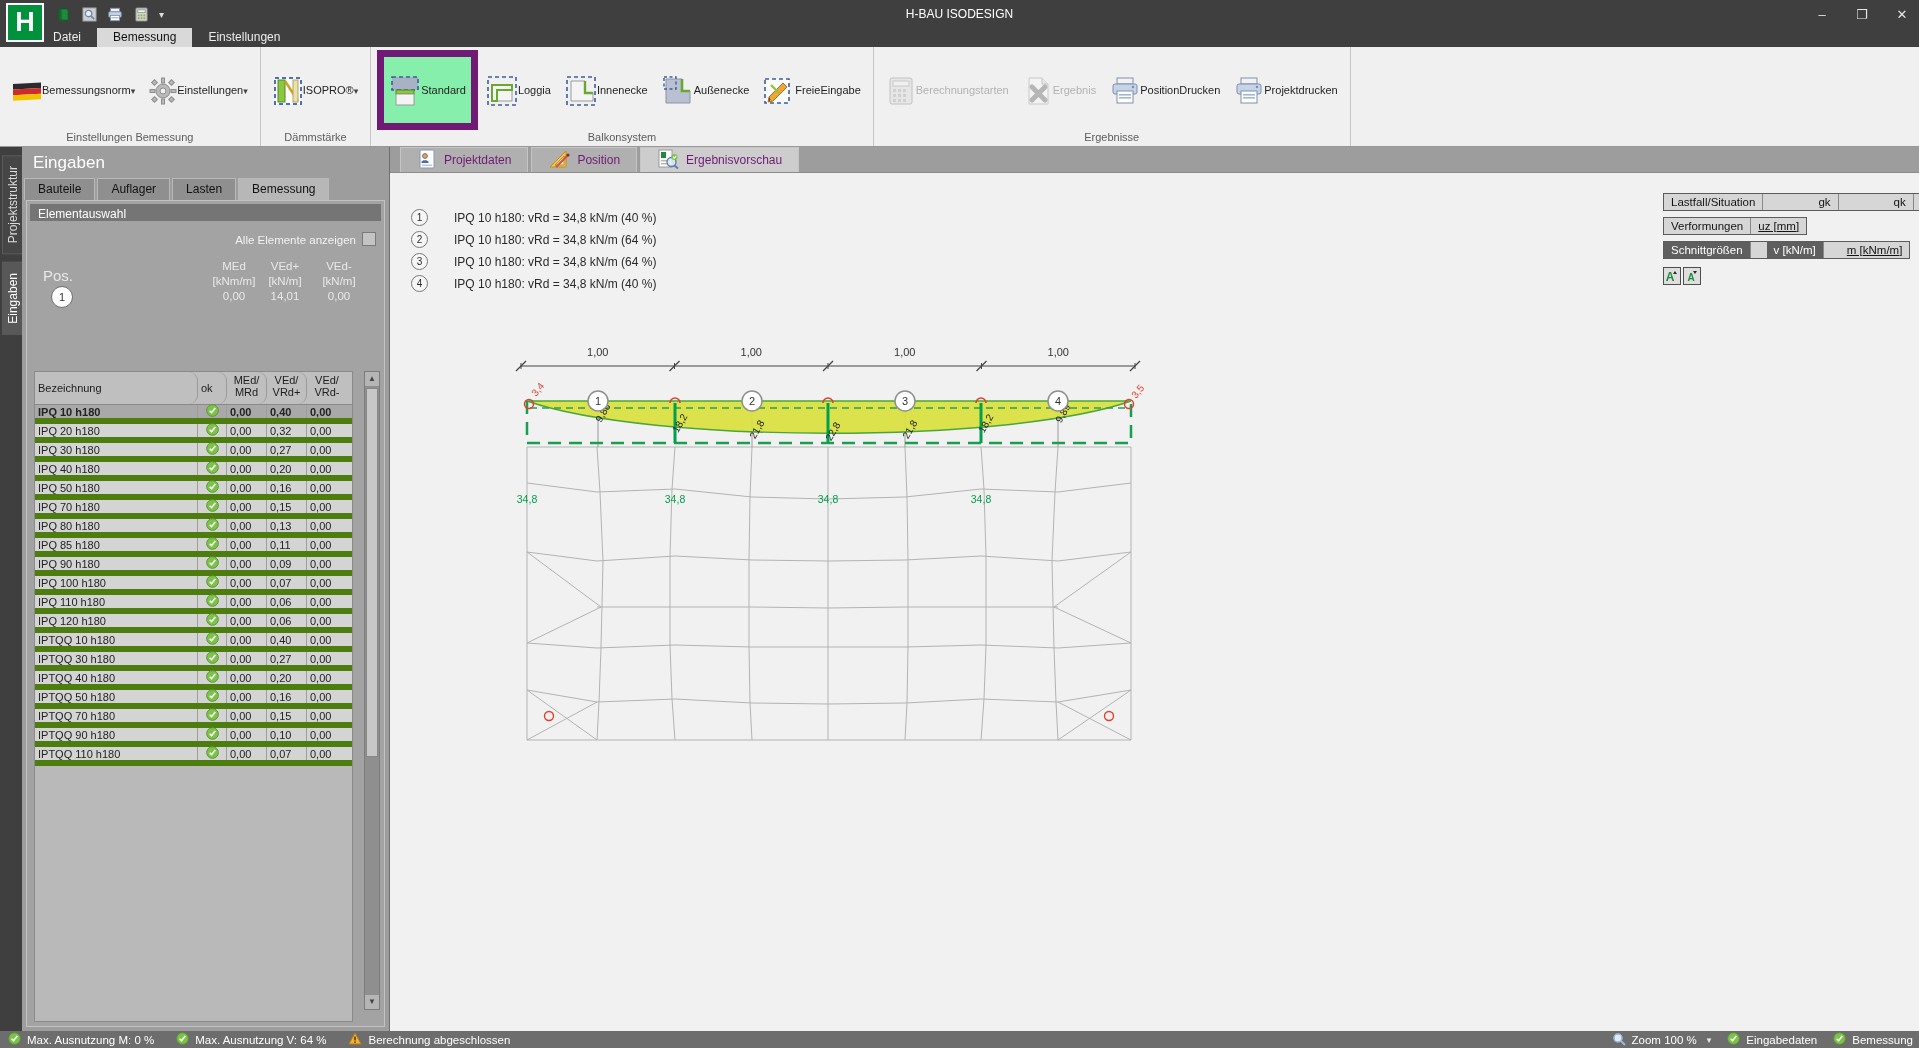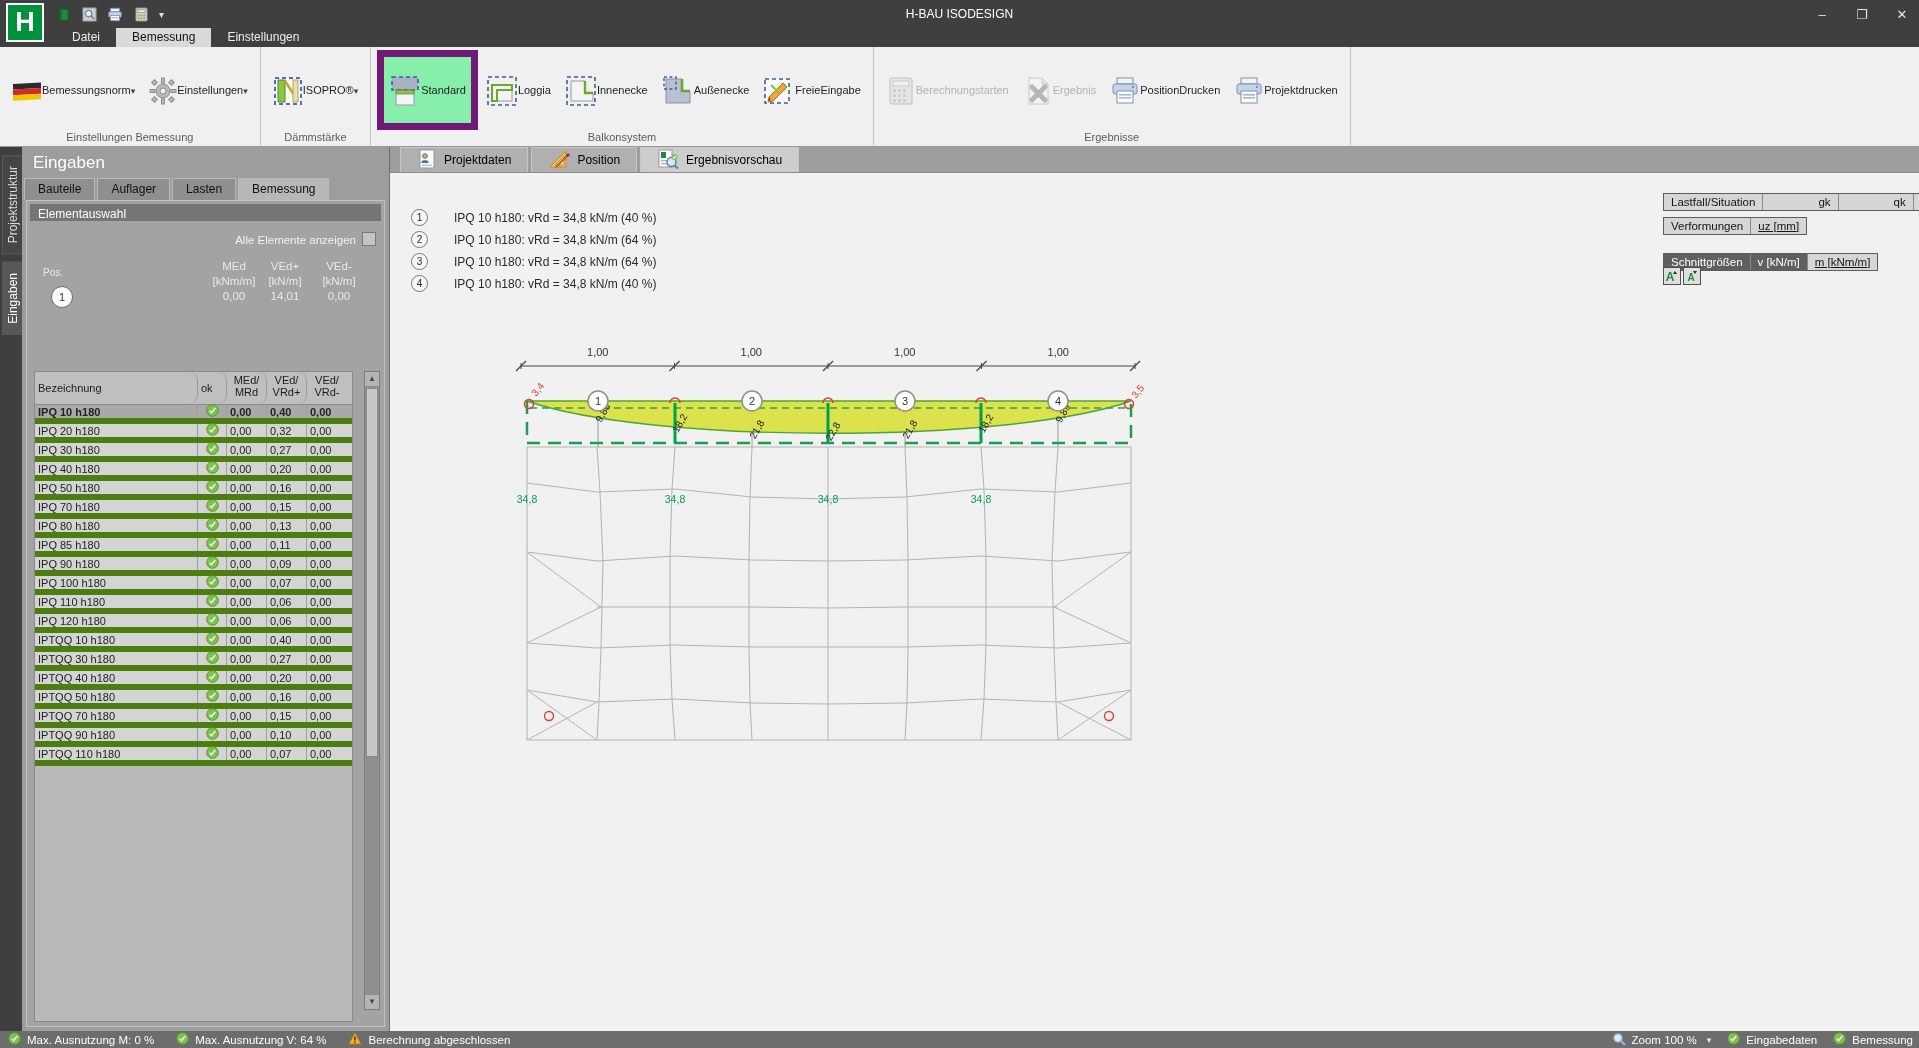--- a/index.html
+++ b/index.html
@@ -11,21 +11,21 @@
   .apptitle { position:absolute; left:0; right:0; top:7px; text-align:center; color:#fff; font-size:12px; }
   .hlogo { position:absolute; left:6px; top:3px; width:38px; height:39px; background:#00913d; border:2px solid #fff;
            color:#fff; font-weight:bold; font-size:27px; display:flex; align-items:center; justify-content:center; z-index:9; }
   .qat { position:absolute; left:55px; top:5px; display:flex; gap:10px; align-items:center; height:18px; }
   .qat .qicon { width:16px; height:16px; display:flex; align-items:center; justify-content:center; }
   .qat .caret { color:#ddd; font-size:10px; }
   .winctl { position:absolute; right:10px; top:0; height:28px; display:flex; gap:26px; align-items:center; }
   .winbtn { color:#e6e6e6; font-size:13px; width:14px; text-align:center; }
 
   
-  .menubar { position:absolute; top:28px; left:0; right:0; height:19px; background:#3f3f3f; display:flex; padding-left:56px; }
+  .menubar { position:absolute; top:28px; left:0; right:0; height:19px; background:#3f3f3f; display:flex; padding-left:37px; }
   .menu-tab { color:#ececec; font-size:12px; padding:2px 16px 3px; }
   .menu-tab.active { background:#d9d9d9; color:#111; }
 
   
   .ribbon { position:absolute; top:47px; left:0; right:0; height:100px; background:#f0f0f0; border-bottom:1px solid #989898; display:flex; align-items:stretch; }
   .rib-group { display:flex; flex-direction:column; border-right:1px solid #c6c6c6; }
   .rib-row { flex:1; display:flex; align-items:stretch; padding:3px 5px 0; }
   .rib-btn { min-width:48px; padding:1px 5px 0; margin:0 1px; display:flex; flex-direction:row; align-items:center; font-size:11px; line-height:13px; text-align:center; color:#1e1e1e; border:1px solid transparent; }
   .rib-btn .ric { height:36px; display:flex; align-items:center; justify-content:center; }
   .rib-btn .caret { font-size:9px; color:#444; line-height:8px; }
@@ -43,42 +43,42 @@
   
   .panel { position:absolute; left:22px; top:147px; width:368px; bottom:17px; background:#9d9d9d; border-right:1px solid #6e6e6e; }
   .panel-title { position:absolute; left:11px; top:6px; font-size:17px; color:#fff; }
   .ptabs { position:absolute; left:2px; top:31px; height:22px; display:flex; }
   .ptab { padding:3px 13px 4px; font-size:12px; color:#111; background:#8f8f8f; border:1px solid #b9b9b9; border-bottom:none; margin-right:2px; }
   .ptab.active { background:#b7b7b7; }
   .pcontent { position:absolute; left:4px; right:4px; top:53px; bottom:4px; border:1px solid #c2c2c2; background:#a3a3a3; }
   .sect-bar { position:absolute; left:3px; right:3px; top:3px; height:17px; background:#757575; color:#fff; font-size:12px; padding:3px 0 0 8px; }
   .showall-label { position:absolute; right:28px; top:33px; font-size:11.5px; color:#f2f2f2; }
   .showall-box { position:absolute; right:8px; top:31px; width:14px; height:14px; background:#c4c4c4; border:1px solid #7a7a7a; }
-  .pos-label { position:absolute; left:16px; top:66px; color:#e9e9e9; font-size:10px; }
+  .pos-label { position:absolute; left:16px; top:66px; color:#e9e9e9; font-size:15px; }
   .pos-circle { position:absolute; left:24px; top:85px; width:22px; height:22px; border-radius:50%; background:#fdfdfd; border:1px solid #6f6f6f; color:#333; font-size:11px; display:flex; align-items:center; justify-content:center; }
   .pos-col { position:absolute; width:70px; text-align:center; color:#e9e9e9; font-size:11.5px; }
   .pos-col div { line-height:15px; }
   .etable { position:absolute; left:7px; top:170px; width:319px; bottom:4px; background:#b9b9b9; border:1px solid #8a8a8a; }
   .et-head { display:flex; background:#bfbfbf; border-bottom:1px solid #8a8a8a; font-size:11px; color:#1c1c1c; }
   .et-head .c { padding:2px 3px; border-right:1px solid #9a9a9a; display:flex; flex-direction:column; justify-content:center; min-height:32px;border-radius:9px; }
   .et-row { display:flex; background:#d4d4d4; border-bottom:6px solid #4d7c0f; font-size:11px; height:19px; }
   .et-row.sel { background:#a9a9a9; font-weight:bold; }
   .et-row .c { padding:2px 3px; border-right:1px solid #9e9e9e; display:flex; align-items:center; }
   .c.name { width:163px; }
   .c.ok { width:29px; justify-content:center; }
   .c.v1,.c.v2,.c.v3 { width:40px; justify-content:flex-start; text-align:center; }
   .c.v3 { border-right:none; }
   .scroll { position:absolute; right:4px; top:170px; bottom:16px; width:16px; background:#8f8f8f; border:1px solid #7c7c7c; }
   .scroll .arr { position:absolute; left:0; width:14px; height:14px; background:#b5b5b5; color:#444; font-size:8px; text-align:center; line-height:14px; }
   .scroll .thumb { position:absolute; left:1px; top:16px; width:12px; height:58%; background:#c7c7c7; border:1px solid #888; }
 
   
   .main { position:absolute; left:390px; top:147px; right:0; bottom:17px; background:#9d9d9d; }
   .doctabs { position:absolute; left:0; right:0; top:0; height:26px; display:flex; padding-left:10px; border-bottom:1px solid #8b8b8b; }
-  .doctab { display:flex; align-items:center; gap:7px; padding:0 16px; margin-right:3px; font-size:12px; color:#000000; background:#b0b0b0; border:1px solid #c6c6c6; border-bottom:none; }
+  .doctab { display:flex; align-items:center; gap:7px; padding:0 16px; margin-right:3px; font-size:12px; color:#701a75; background:#b0b0b0; border:1px solid #c6c6c6; border-bottom:none; }
   .doctab.active { background:#cdcdcd; }
   .canvas { position:absolute; left:0; right:0; top:26px; bottom:0; background:#f1f1f1; }
   .result-item { position:absolute; display:flex; align-items:center; gap:26px; font-size:12px; color:#2a2a2a; }
   .rnum { width:17px; height:17px; border-radius:50%; border:1px solid #777; background:#f6f6f6; display:flex; align-items:center; justify-content:center; font-size:10px; }
 
   
   .vrow { position:absolute; display:flex; height:18px; border:1px solid #5c5c5c; background:#d6d6d6; font-size:11.5px; }
   .vseg { padding:2px 7px 0; border-right:1px solid #8a8a8a; color:#141414; white-space:nowrap; }
   .vseg:last-child { border-right:none;text-decoration:underline; }
   .vseg.dark { background:#5f5f5f; color:#fff; }
@@ -766,21 +766,21 @@
         <div class="vrow" style="left: 1273px; top: 20px; gap: 48px;">
           <div class="vseg">Lastfall/Situation</div>
           <div class="vseg">gk</div>
           <div class="vseg">qk</div>
           <div class="vseg dark">GZG / GZT</div>
         </div>
         <div class="vrow" style="left: 1273px; top: 44px;">
           <div class="vseg">Verformungen</div>
           <div class="vseg">uz [mm]</div>
         </div>
-        <div class="vrow" style="left: 1273px; top: 80px;">
+        <div class="vrow" style="left: 1273px; top: 68px; gap: 16px;">
           <div class="vseg dark">Schnittgrößen</div>
           <div class="vseg dark">v [kN/m]</div>
           <div class="vseg">m [kNm/m]</div>
         </div>
         <div class="abtn" style="left: 1273px; top: 94px;">
           <svg width="14" height="14" viewBox="0 0 14 14">
             <text x="5" y="12" font-size="12" font-weight="bold" fill="#1f8a3b" text-anchor="middle">A</text>
             <path d="M9 5 l2-3 2 3z" fill="#2b2b2b" transform="translate(-1,0)"></path>
           </svg>
         </div>

